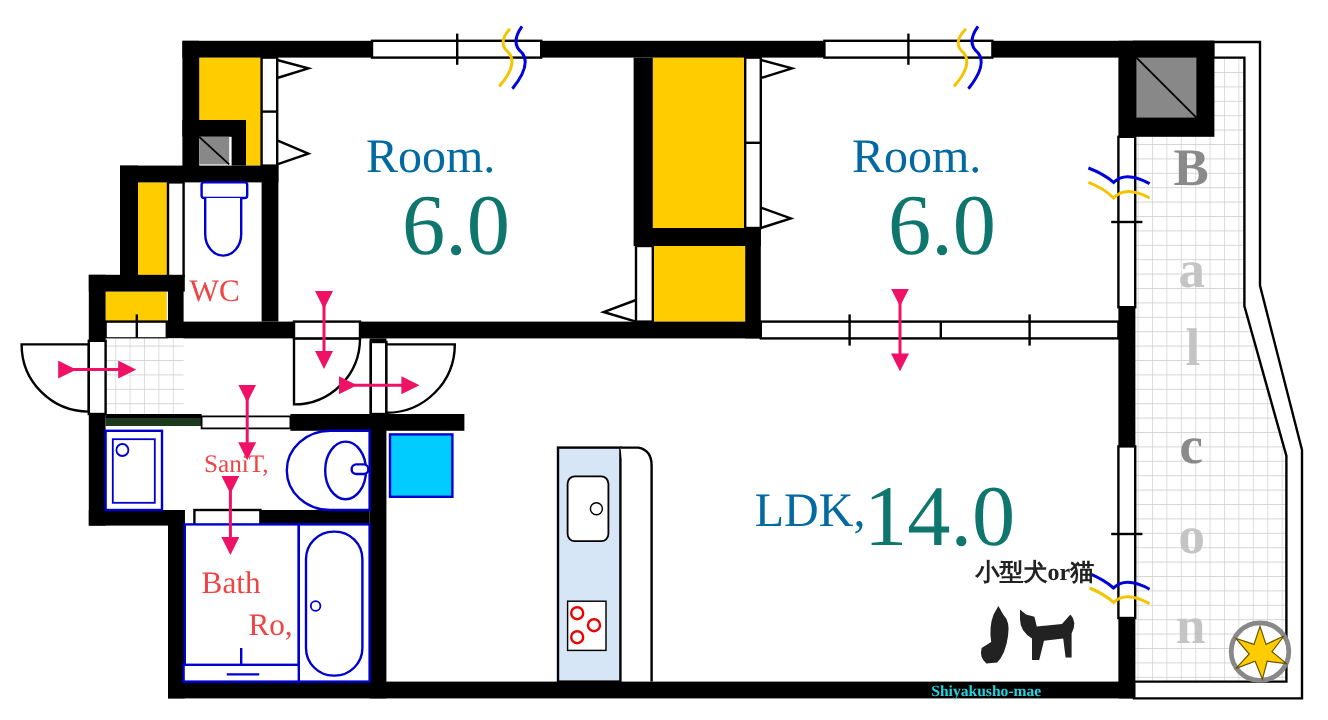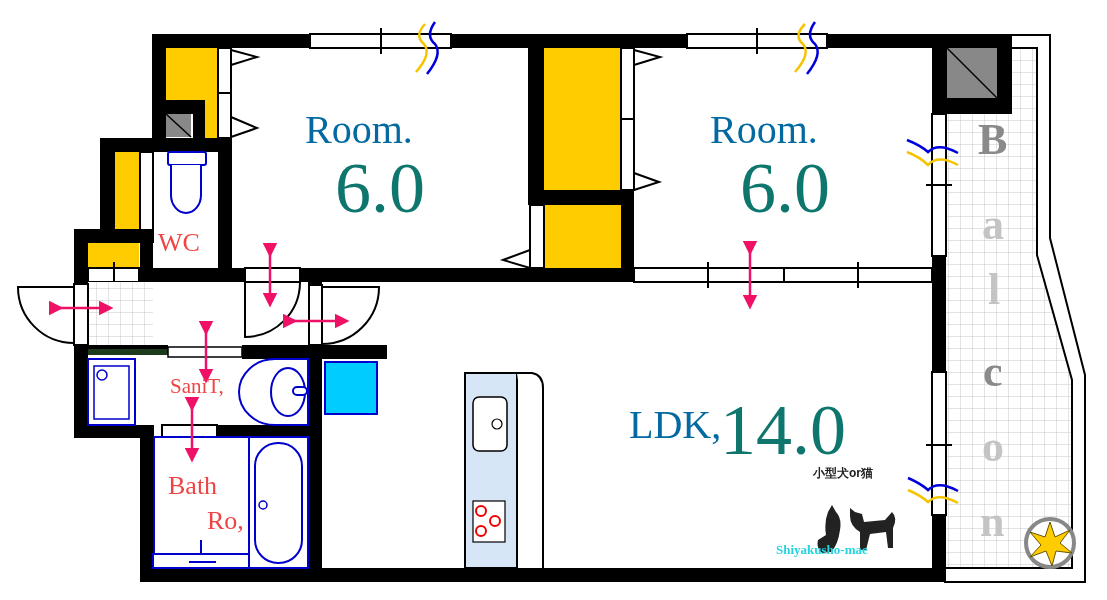--- a/index.html
+++ b/index.html
@@ -4,21 +4,21 @@
 <style>
   html,body{margin:0;padding:0;background:#fff;}
   body{width:1107px;height:600px;position:relative;overflow:hidden;font-family:"Liberation Serif","DejaVu Serif",serif;}
   #plan{position:absolute;left:0;top:0;}
   .lbl{position:absolute;white-space:nowrap;line-height:1;}
   .room-name{color:#0369a1;font-size:40px;}
   .room-size{color:#0f766e;font-size:72px;}
   .wet{color:#ef4444;font-weight:normal;font-size:26px;}
   .balc{color:#8a8a8a;font-weight:bold;font-size:44px;}
   .balc.light{color:#c4c4c4;}
-  .pet{font-family:Liberation Sans, sans-serif;font-weight:bold;font-size:12px;color:#222;}
+  .pet{font-family:Liberation Serif, serif;font-weight:bold;font-size:20px;color:#222;}
   .station{font-family:"Liberation Serif",serif;font-weight:bold;font-size:13px;color:#22d4e0;}
 </style>
 </head>
 <body>
 
 <svg id="plan" width="1107" height="600" viewBox="0 0 1107 600" xmlns="http://www.w3.org/2000/svg">
   <defs>
     <pattern id="grid" width="12" height="12" patternUnits="userSpaceOnUse">
       <rect width="12" height="12" fill="#fff"></rect>
       <path d="M12 0 L0 0 0 12" fill="none" stroke="#c8c8c8" stroke-width="1"></path>
@@ -215,13 +215,13 @@
 <div class="lbl wet" style="left:207px;top:508px;">Ro,</div>
 
 <div class="lbl balc" style="left:978px;top:118px;">B</div>
 <div class="lbl balc light" style="left:982px;top:203px;">a</div>
 <div class="lbl balc light" style="left:988px;top:268px;">l</div>
 <div class="lbl balc" style="left:983px;top:350px;">c</div>
 <div class="lbl balc light" style="left:982px;top:425px;">o</div>
 <div class="lbl balc light" style="left:980px;top:500px;">n</div>
 
 <div class="lbl pet" style="left:813px;top:467px;">小型犬or猫</div>
-<div class="lbl station" style="left:776px;top:543px;text-align:center;">Shiyakusho-mae</div>
+<div class="lbl station" style="left:776px;top:569px;text-align:center;">Shiyakusho-mae</div>
 
 </body></html>

